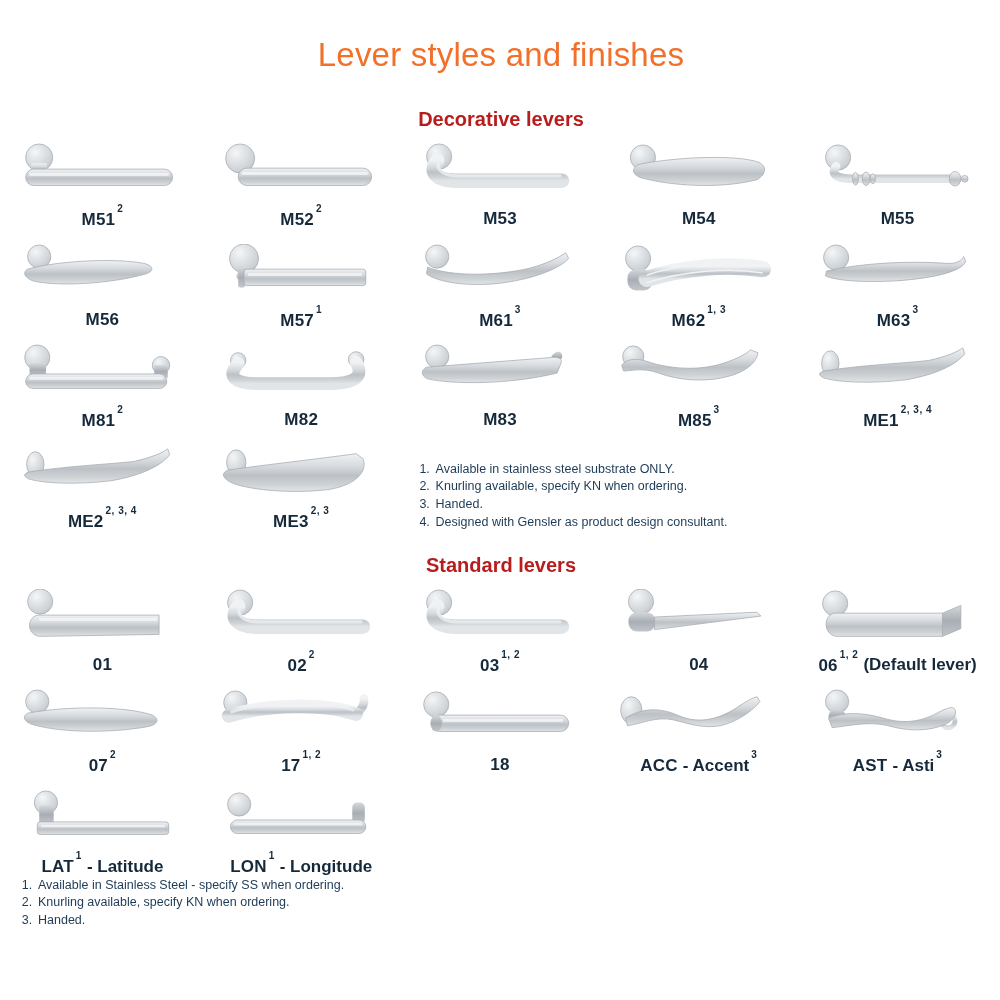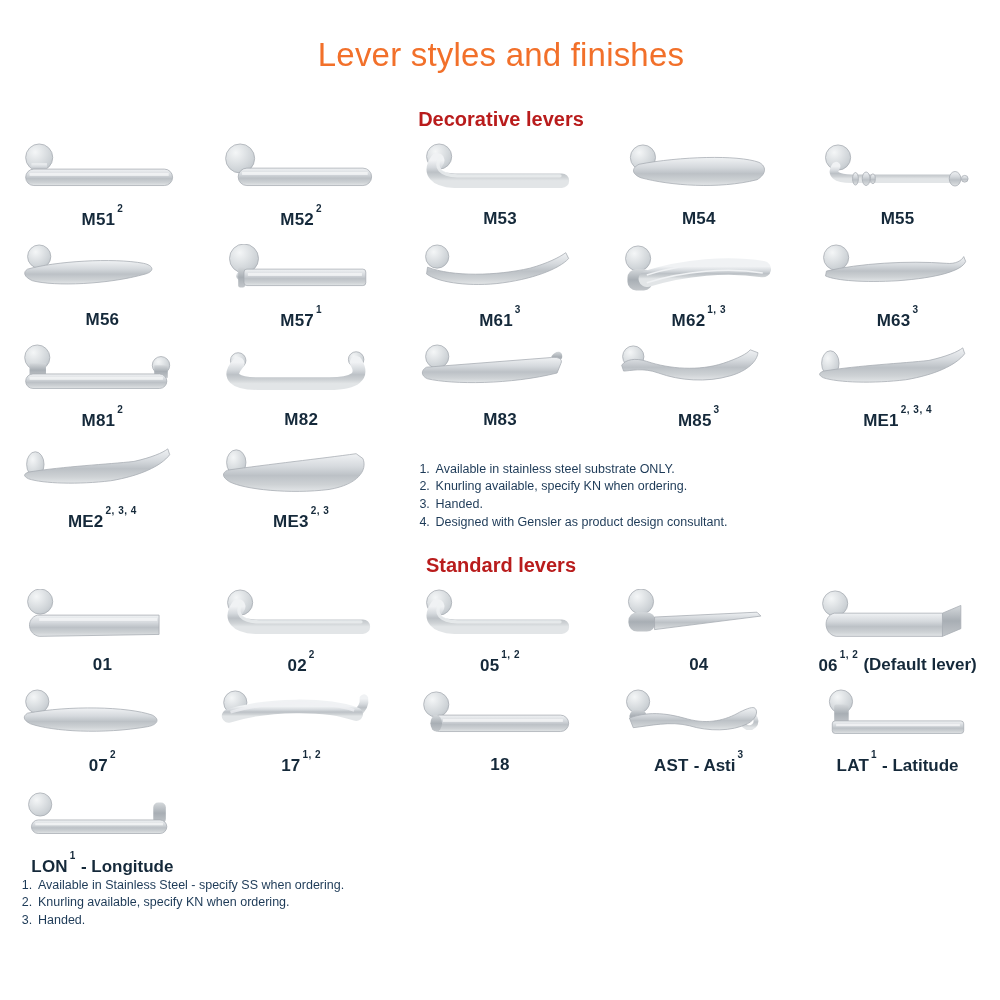--- a/index.html
+++ b/index.html
@@ -279,21 +279,21 @@
           <figcaption class="cap"><b>02</b><sup>2</sup></figcaption>
         </figure>
         <figure class="cell">
           <div class="img">
             <svg viewBox="0 0 170 60" preserveAspectRatio="xMinYMid meet">
               <circle cx="26" cy="14" r="13" fill="url(#gHi)" stroke="#a6acb2" stroke-width="0.8"></circle>
               <path d="M24,18 C16,30 22,38 42,39 L153,39" fill="none" stroke="url(#gMetal)" stroke-width="15" stroke-linecap="round"></path>
               <path d="M27,15 C21,26 27,33 45,34 L151,34" fill="none" stroke="#eff1f3" stroke-width="3.5" opacity=".75" stroke-linecap="round"></path>
             </svg>
           </div>
-          <figcaption class="cap"><b>05</b><sup>1, 2</sup></figcaption>
+          <figcaption class="cap"><b>03</b><sup>1, 2</sup></figcaption>
         </figure>
         <figure class="cell">
           <div class="img">
             <svg viewBox="0 0 170 60" preserveAspectRatio="xMinYMid meet">
               <circle cx="30" cy="13" r="13" fill="url(#gHi)" stroke="#a6acb2" stroke-width="0.8"></circle>
               <rect x="17" y="24" width="28" height="20" rx="9" fill="url(#gMetalD)"></rect>
               <path d="M44,29 L150,24 L154,28 L44,42 Z" fill="url(#gMetal)" stroke="#a6acb2" stroke-width="0.8"></path>
             </svg>
           </div>
           <figcaption class="cap"><b>04</b></figcaption>
@@ -331,20 +331,29 @@
         <figure class="cell">
           <div class="img">
             <svg viewBox="0 0 170 60" preserveAspectRatio="xMinYMid meet">
               <circle cx="23" cy="16" r="13" fill="url(#gHi)" stroke="#a6acb2" stroke-width="0.8"></circle>
               <rect x="18" y="27" width="142" height="17" rx="8.5" fill="url(#gMetal)" stroke="#a6acb2" stroke-width="0.8"></rect>
               <ellipse cx="23" cy="35.5" rx="6" ry="8.5" fill="url(#gMetalD)"></ellipse>
               <rect x="30" y="31" width="124" height="3" fill="#f3f5f6" opacity=".85"></rect>
             </svg>
           </div>
           <figcaption class="cap"><b>18</b></figcaption>
+        </figure>
+        <figure class="cell">
+          <div class="img">
+            <svg viewBox="0 0 170 60" preserveAspectRatio="xMinYMid meet">
+              <ellipse cx="20" cy="22" rx="11" ry="14" fill="url(#gHi)" stroke="#a6acb2" stroke-width="0.8"></ellipse>
+              <path d="M14,30 C35,18 52,20 70,28 C92,37 112,30 128,20 C138,13 146,9 150,8 L153,13 C146,22 130,34 112,38 C94,41 80,36 64,32 C46,28 30,36 16,38 Z" fill="url(#gMetal)" stroke="#a6acb2" stroke-width="0.8"></path>
+            </svg>
+          </div>
+          <figcaption class="cap"><b>ACC</b><span class="sfx">- Accent</span><sup>3</sup></figcaption>
         </figure>
         <figure class="cell">
           <div class="img">
             <svg viewBox="0 0 170 60" preserveAspectRatio="xMinYMid meet">
               <circle cx="27" cy="13" r="12" fill="url(#gHi)" stroke="#a6acb2" stroke-width="0.8"></circle>
               <ellipse cx="27" cy="28" rx="9" ry="7" fill="url(#gMetalD)"></ellipse>
               <circle cx="142" cy="33" r="7" fill="none" stroke="url(#gMetal)" stroke-width="5"></circle>
               <path d="M18,30 C40,22 60,26 78,31 C100,37 118,32 132,24 C140,20 146,18 148,20 C152,24 148,32 140,36 C124,44 100,44 80,38 C60,33 40,38 22,40 Z" fill="url(#gMetal)" stroke="#a6acb2" stroke-width="0.8"></path>
             </svg>
           </div>

